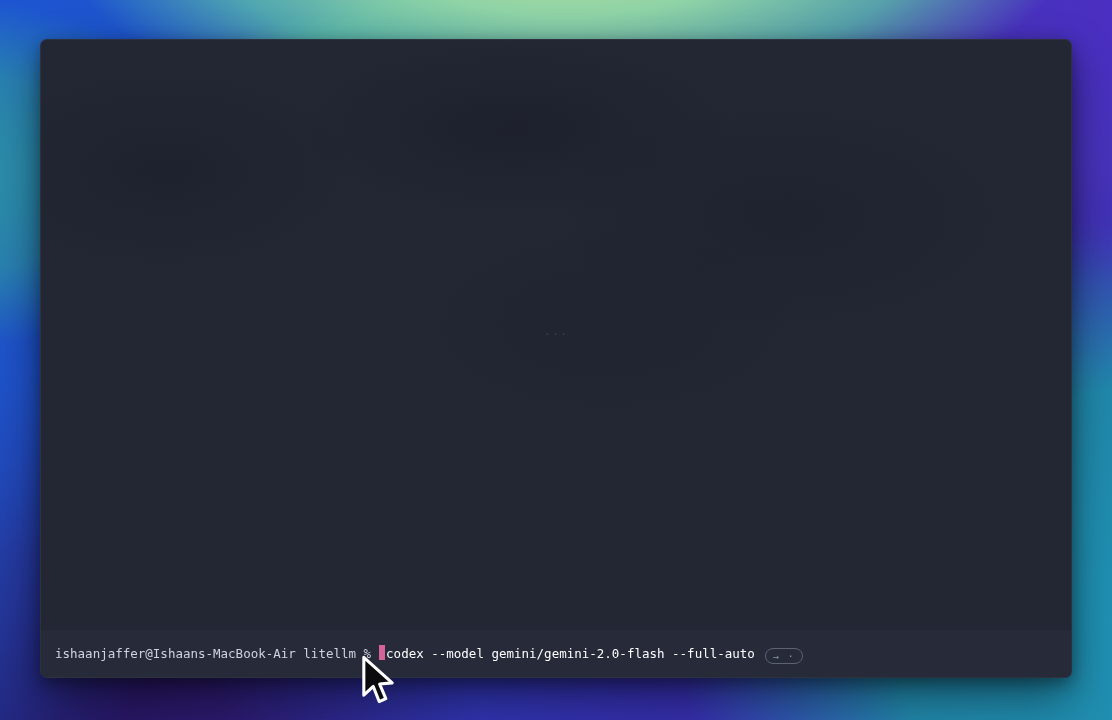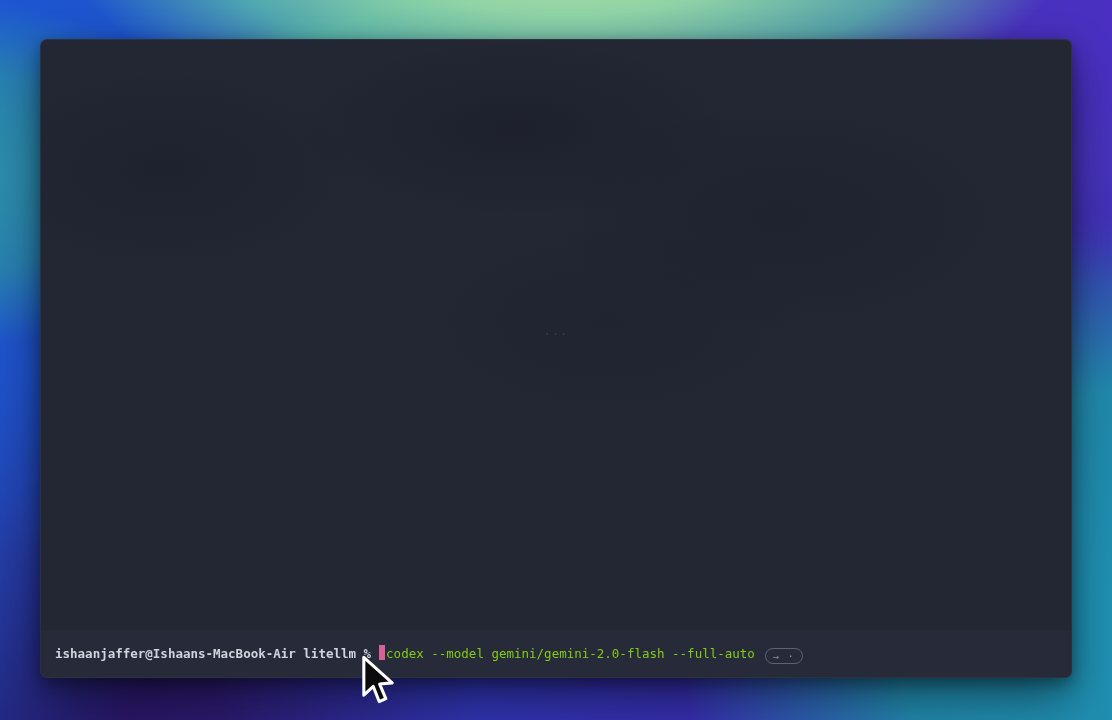--- a/index.html
+++ b/index.html
@@ -54,26 +54,26 @@
   }
   .pane-divider { position:absolute; left:0; right:0; top:591px; height:1px; background:#3c4253; }
 
   
   .prompt-row {
     position:absolute; left:0; right:0; bottom:0; height:47px;
     line-height:47px; padding:0 14px; white-space:pre;
     background:#262a39; border-radius:0 0 7px 7px;
     font-size:12.5px;
   }
-  .prompt-text { color:#cfd4de; font-weight:700; }
+  .prompt-text { color:#cfd4de; font-weight:400; }
   .text-cursor {
     display:inline-block; width:6px; height:15px; background:#d4639a;
     vertical-align:-2px; margin-left:8px; margin-right:1px;
   }
-  .suggestion-text { color:#84cc16; }
+  .suggestion-text { color:#ffffff; }
   .hint-pill {
     display:inline-block; margin-left:10px; padding:0 7px; height:16px;
     line-height:14px; border:1px solid #5c6374; border-radius:8px;
     color:#8b93a5; font-size:10.5px; vertical-align:-2px; letter-spacing:1px;
   }
 
   
   .mouse-cursor { position:absolute; left:358px; top:655px; width:40px; height:52px; pointer-events:none; }
 </style>
 </head>

